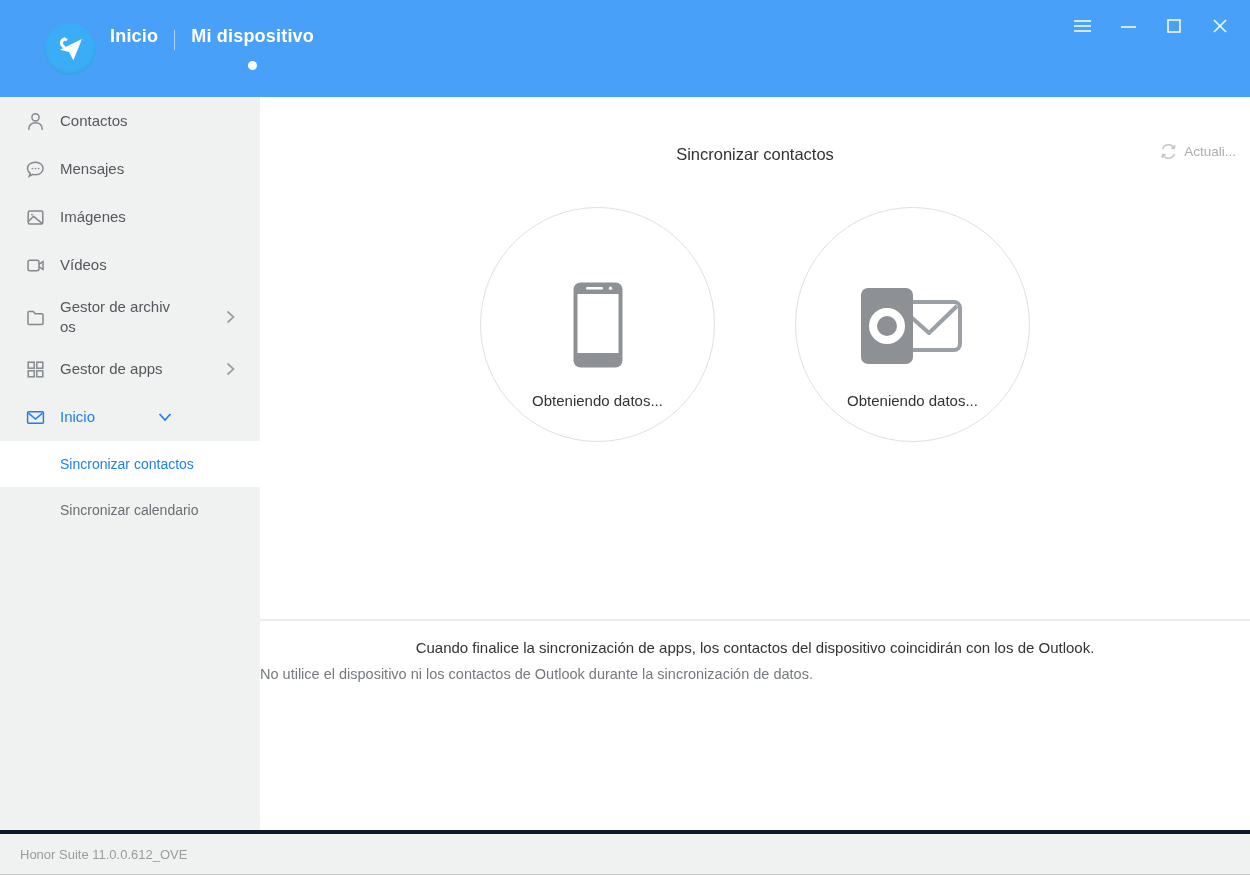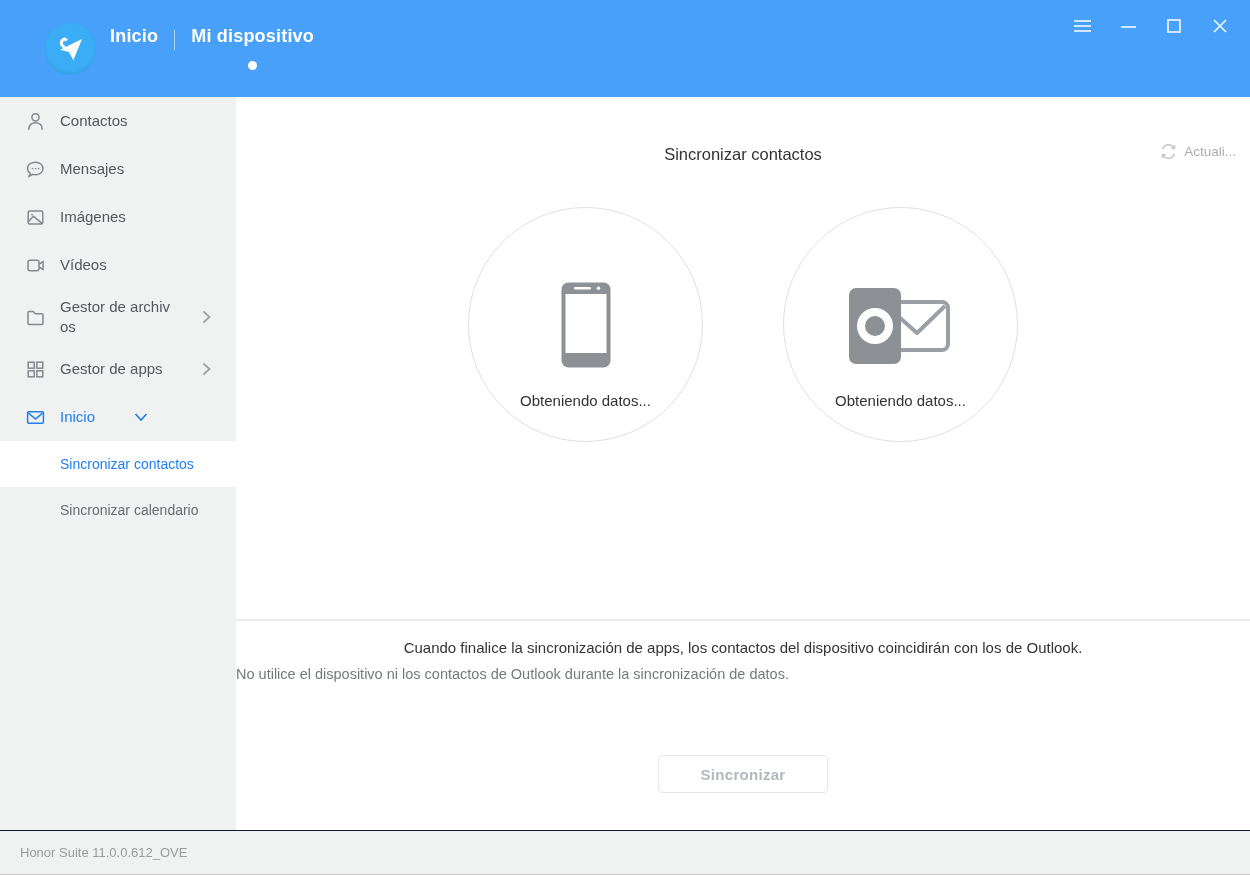--- a/index.html
+++ b/index.html
@@ -17,21 +17,21 @@
   .tab-sep { width: 1px; height: 20px; background: rgba(255,255,255,0.55); margin: 4px 16px 0 16px; }
   .dot { width: 9px; height: 9px; border-radius: 50%; background: #ffffff; margin-top: 14px; visibility: hidden; }
   .tab.active .dot { visibility: visible; }
   .win-controls { position: absolute; top: 12px; right: 16px; display: flex; gap: 18px; }
   .win-btn { width: 28px; height: 28px; display: flex; align-items: center; justify-content: center; cursor: pointer; }
 
   
   .body { position: absolute; top: 97px; left: 0; right: 0; bottom: 45px; display: flex; }
 
   
-  .sidebar { width: 236px; background: #f0f1f1; flex-shrink: 0; }
+  .sidebar { width: 260px; background: #f0f1f1; flex-shrink: 0; }
   .side-item { position: relative; display: flex; align-items: center; min-height: 48px; padding: 0 16px 0 25px; cursor: pointer; }
   .side-item.tall { min-height: 56px; }
   .sicon { width: 21px; height: 21px; margin-right: 14px; flex-shrink: 0; display: flex; align-items: center; justify-content: center; }
   .slabel { font-size: 15px; color: #54585d; line-height: 1.35; max-width: 116px; word-break: break-all; }
   .side-item.accent .slabel { color: #1e7ff2; }
   .chev { position: absolute; right: 25px; top: 50%; transform: translateY(-50%); display: flex; }
   .sub-item { display: flex; align-items: center; min-height: 46px; padding-left: 60px; cursor: pointer; }
   .sub-label { font-size: 14px; color: #6a6e73; }
   .sub-item.selected { background: #ffffff; }
   .sub-item.selected .sub-label { color: #1e7ff2; }
@@ -52,21 +52,21 @@
   .divider { position: absolute; top: 522px; left: 0; right: 0; height: 2px; background: #ededed; }
   .info1 { position: absolute; top: 542px; left: 0; right: 0; text-align: center; font-size: 15px; color: #333333; }
   .info2 { position: absolute; top: 569px; left: 0; right: 0; font-size: 14.5px; color: #75797e; }
 
   .sync-btn { position: absolute; top: 658px; left: 50%; transform: translateX(-50%);
               width: 170px; height: 38px; background: #ffffff; border: 1px solid #e5e7ea; border-radius: 4px;
               font-family: "Liberation Sans", sans-serif; font-size: 15px; font-weight: bold; color: #b3b7bf; letter-spacing: 0.3px; }
 
   
   .statusbar { position: absolute; left: 0; right: 0; bottom: 0; height: 45px; background: #f0f1f1;
-               border-top: 1px solid #0f172a; border-bottom: 1px solid #c9c9c9;
+               border-top: 4px solid #0f172a; border-bottom: 1px solid #c9c9c9;
                display: flex; align-items: center; padding-left: 20px; text-align: center; }
   .status-text { font-size: 13px; color: #9b9b9b; }
 </style>
 </head>
 <body>
 
 <div class="window">
 
   <header class="titlebar">
     <div class="logo">
@@ -264,21 +264,20 @@
           <div class="circle-label">Obteniendo datos...</div>
         </div>
 
       </div>
 
       <div class="divider"></div>
 
       <p class="info1">Cuando finalice la sincronización de apps, los contactos del dispositivo coincidirán con los de Outlook.</p>
       <p class="info2">No utilice el dispositivo ni los contactos de Outlook durante la sincronización de datos.</p>
 
-      <button class="sync-btn" disabled="">Sincronizar</button>
 
     </main>
   </div>
 
   <footer class="statusbar">
     <span class="status-text">Honor Suite 11.0.0.612_OVE</span>
   </footer>
 
 </div>
 

